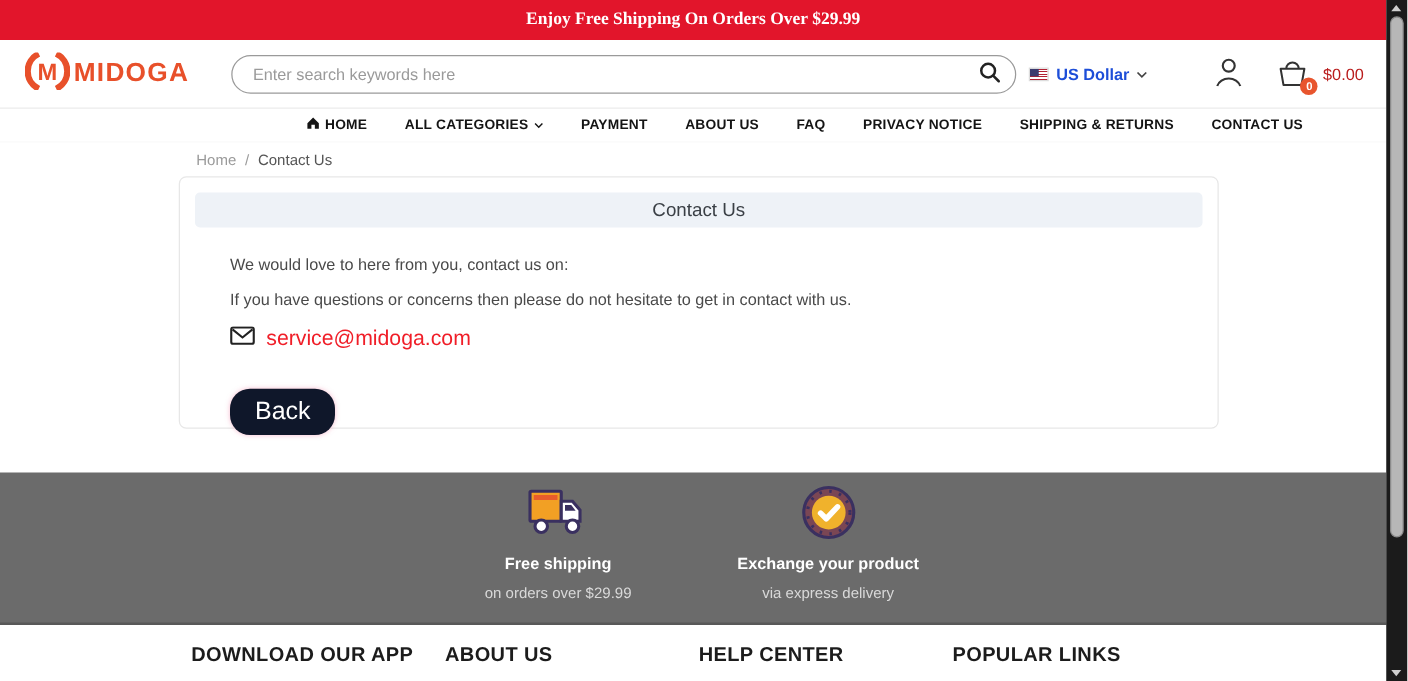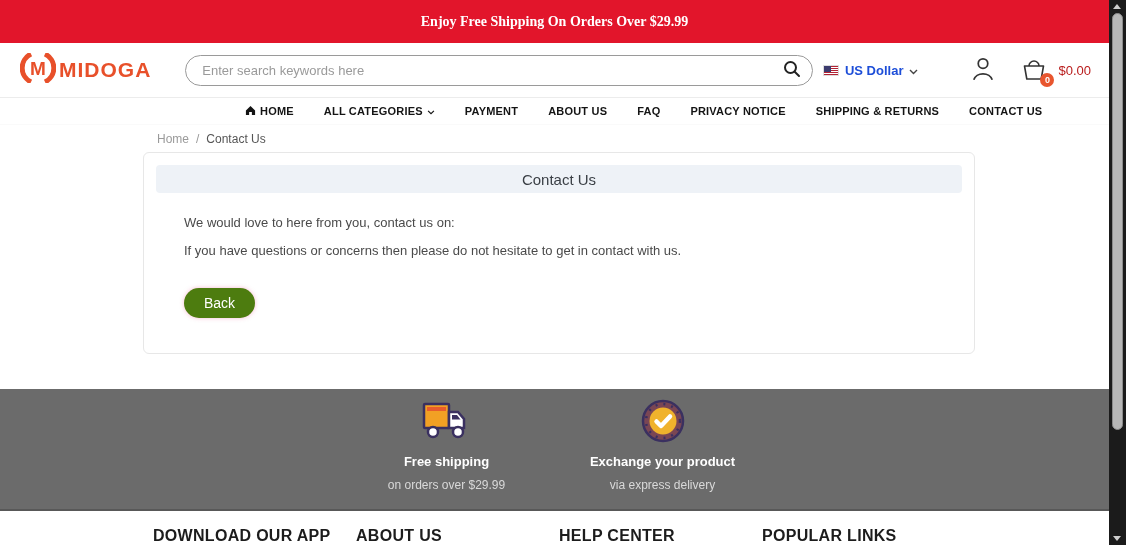--- a/index.html
+++ b/index.html
@@ -1,21 +1,21 @@
 <!DOCTYPE html>
 <html><head>
 <meta charset="utf-8">
 <style>
   * { margin:0; padding:0; box-sizing:border-box; }
   html,body { width:1126px; height:545px; overflow:hidden; background:#fff;
               font-family:"Liberation Sans", sans-serif; }
   .page { width:1109px; height:545px; position:relative; }
 
   
-  .banner { height:43px; background:#e2152b; display:flex; align-items:center; justify-content:center; }
+  .banner { height:32px; background:#e2152b; display:flex; align-items:center; justify-content:center; }
   .banner span { color:#fff; font-family:"Liberation Serif", serif; font-weight:bold; font-size:14px; }
 
   
   .header { height:54px; display:flex; align-items:center; padding:0 18px 0 20px; background:#fff; }
   .logo { display:flex; align-items:center; gap:2px; cursor:pointer; }
   .logo-text { color:#e8502a; font-weight:900; font-size:21px; letter-spacing:1px; margin-left:1px; }
   .search-wrap { position:relative; margin-left:34px; width:628px; }
   .search-input { width:100%; height:31px; border:1px solid #9a9a9a; border-radius:16px;
                   padding:0 40px 0 16px; font-size:13px; color:#333; outline:none; }
   .search-input::placeholder { color:#9a9a9a; }
@@ -51,22 +51,22 @@
   .card { margin:6px 0 0 143px; width:832px; height:202px; border:1px solid #e7e7e7;
           border-radius:6px; background:#fff; padding:12px; }
   .card-header { height:28px; background:#eef2f7; border-radius:4px;
                  display:flex; align-items:center; justify-content:center; }
   .card-title { font-size:15px; color:#3a3f45; }
   .card-body { padding:22px 0 0 28px; }
   .card-line { font-size:13px; color:#4a4a4a; }
   .card-line + .card-line { margin-top:13px; }
   .email-row { display:flex; align-items:center; gap:9px; margin-top:14px; }
   .email-link { color:#f01e28; font-size:17px; text-decoration:none; cursor:pointer; }
-  .back-btn { margin:30px 0 0 0; display:inline-block; background:#4d7c0f; color:#fff;
-              border:none; border-radius:16px; padding:7px 20px; font-size:14px; cursor:pointer;
+  .back-btn { margin:30px 0 0 0; display:inline-block; background:#0f172a; color:#fff;
+              border:none; border-radius:16px; padding:7px 20px; font-size:20px; cursor:pointer;
               box-shadow:0 0 4px rgba(240,120,160,.5); }
 
   
   .features { margin-top:35px; height:122px; background:#6b6b6b; border-bottom:2px solid #585858;
               display:flex; align-items:flex-start; justify-content:center; gap:46px; padding-top:8px; }
   .feature { width:170px; display:flex; flex-direction:column; align-items:center; text-align:center; }
   .feature-icon { height:48px; display:flex; align-items:center; justify-content:center; }
   .feature-title { color:#fff; font-size:13px; font-weight:bold; margin-top:9px; }
   .feature-sub { color:#d9d9d9; font-size:12px; margin-top:9px; }
 
@@ -198,20 +198,29 @@
     <span class="crumb-current">Contact Us</span>
   </div>
 
   <div class="card">
     <div class="card-header">
       <span class="card-title">Contact Us</span>
     </div>
     <div class="card-body">
       <p class="card-line">We would love to here from you, contact us on:</p>
       <p class="card-line">If you have questions or concerns then please do not hesitate to get in contact with us.</p>
+      <div class="email-row">
+        <span>
+          <svg width="20" height="15" viewBox="0 0 20 15">
+            <rect x="1" y="1" width="18" height="13" rx="1.5" fill="none" stroke="#222" stroke-width="1.7"></rect>
+            <path d="M2 2.5 L10 9 L18 2.5" fill="none" stroke="#222" stroke-width="1.7"></path>
+          </svg>
+        </span>
+        <a class="email-link">service@midoga.com</a>
+      </div>
       <button class="back-btn">Back</button>
     </div>
   </div>
 
   <div class="features">
     <div class="feature">
       <span class="feature-icon">
         <svg width="52" height="44" viewBox="0 0 52 44">
           <rect x="3" y="5" width="25" height="24" fill="#f2a024" stroke="#3a3060" stroke-width="2.5" rx="1"></rect>
           <rect x="6" y="8" width="19" height="4" fill="#e85c2c"></rect>

